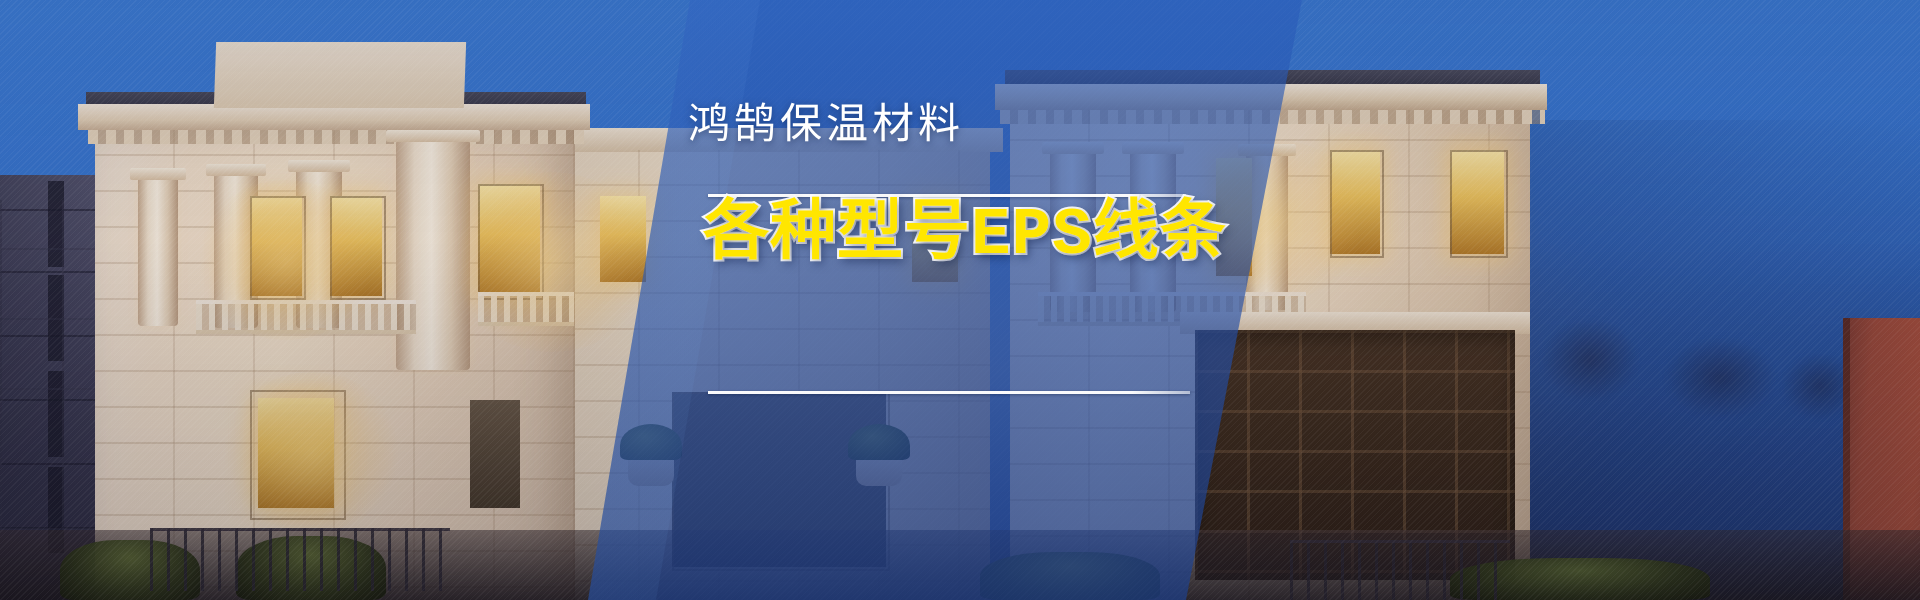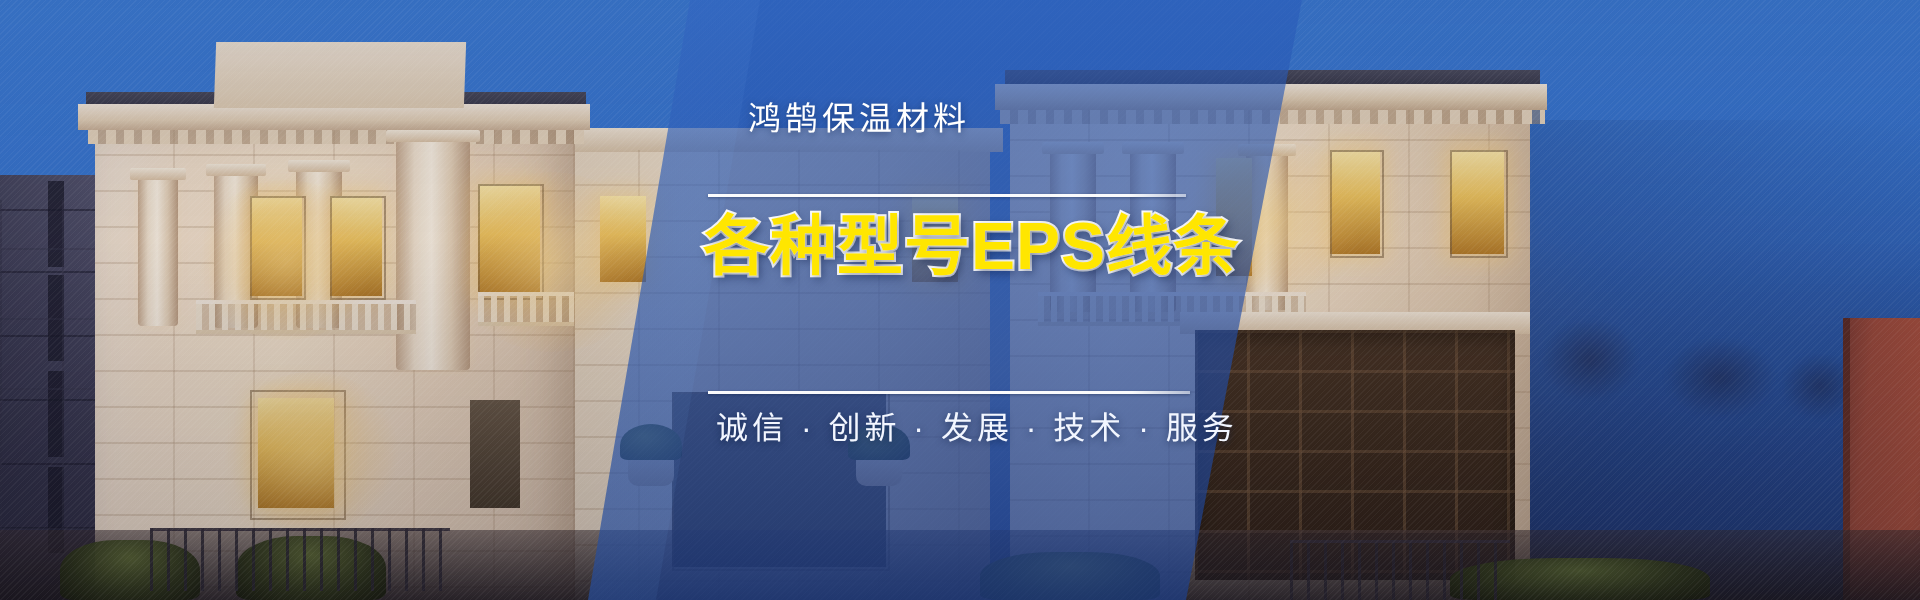--- a/index.html
+++ b/index.html
@@ -236,22 +236,22 @@
     background:linear-gradient(92deg,rgba(120,180,255,.10) 0%,rgba(120,180,255,0) 100%);
     clip-path:polygon(690px 0px, 760px 0px, 656px 600px, 588px 600px);
     pointer-events:none;
   }
 
   
   .textwrap{
     position:absolute;left:0;top:0;width:1920px;height:600px;
   }
   .brand{
-    position:absolute;left:748px;top:103px;
-    font-size:33px;line-height:1;letter-spacing:4px;
+    position:absolute;left:688px;top:103px;
+    font-size:42px;line-height:1;letter-spacing:4px;
     color:#ffffff;
     font-family:Liberation Serif, serif;
     text-shadow:0 2px 7px rgba(10,26,64,.55);
     white-space:nowrap;
   }
   .rule{
     position:absolute;height:3px;
     background:linear-gradient(90deg,rgba(255,255,255,.97) 0%,rgba(255,255,255,.97) 88%,rgba(255,255,255,.55) 100%);
     box-shadow:0 1px 3px rgba(10,26,64,.4);
   }
@@ -264,21 +264,21 @@
     font-weight:bold;
     color:#ffe600;
     font-family:"Liberation Sans","DejaVu Sans",sans-serif;
     white-space:nowrap;
     -webkit-text-stroke:4px #ffffff;
     paint-order:stroke fill;
     text-shadow:
        0 0 1px #fff,
        3px 4px 10px rgba(12,28,70,.55);
   }
-  .headline-1{top:213px;}
+  .headline-1{top:202px;font-family:Liberation Mono, monospace;}
   .headline-2{top:283px;}
 
   .tagline{
     position:absolute;left:716px;top:412px;
     font-size:32px;line-height:1;letter-spacing:4px;
     color:#f2f6ff;
     font-family:"Liberation Sans","DejaVu Sans",sans-serif;
     text-shadow:0 2px 7px rgba(10,26,64,.6);
     white-space:nowrap;
   }
@@ -417,16 +417,15 @@
 
     <div class="brand">鸿鹄保温材料</div>
 
     <div class="rule rule-top"></div>
 
     <div class="headline headline-1">各种型号EPS线条</div>
 
 
     <div class="rule rule-bot"></div>
 
-    <div class="tagline">诚信 · 创新 · 发展 · 技术 · 服务</div>
   </div>
 
 </div>
 
 </body></html>

